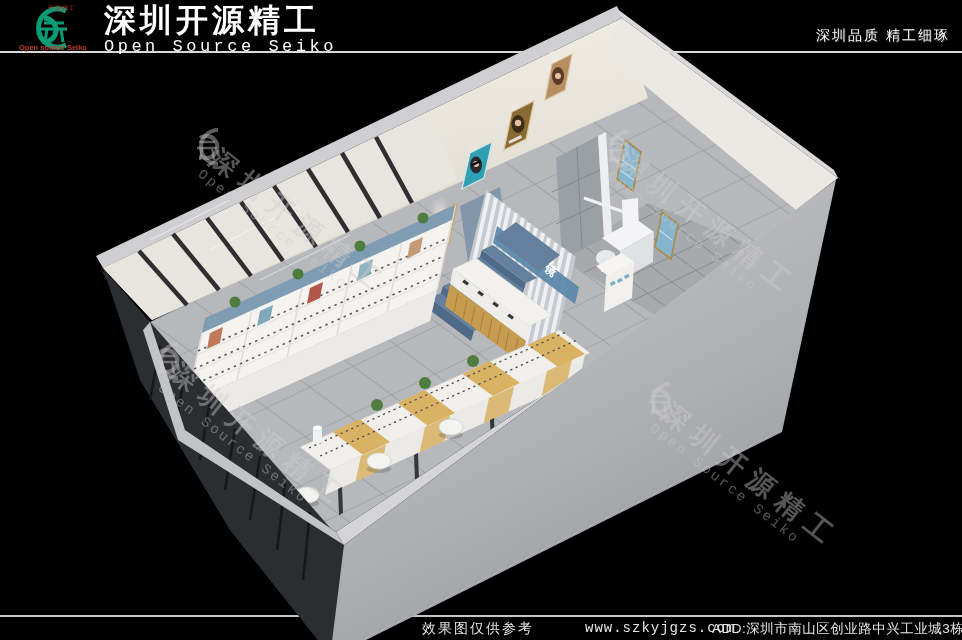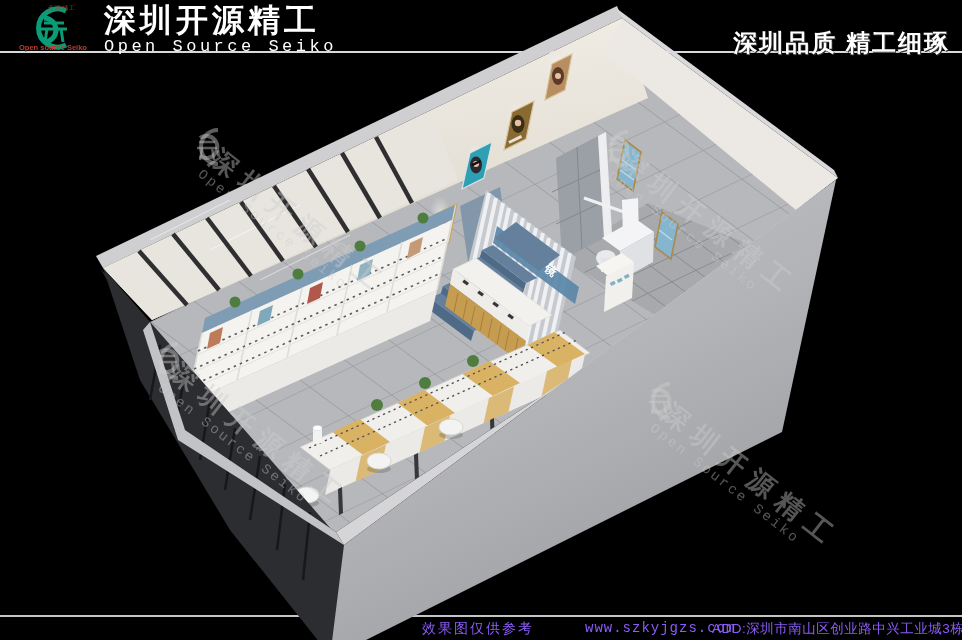--- a/index.html
+++ b/index.html
@@ -6,24 +6,24 @@
   .stage{position:relative;width:962px;height:640px;background:#000;overflow:hidden;
          font-family:"Liberation Sans",sans-serif;}
   .stage svg{position:absolute;left:0;top:0;}
   
   .header{position:absolute;left:0;top:0;width:962px;height:54px;z-index:10;}
   .logo-box{position:absolute;left:8px;top:2px;width:90px;height:50px;}
   .title-block{position:absolute;left:104px;top:4px;}
   .title-cn{color:#fff;font-size:32px;font-weight:bold;letter-spacing:4px;line-height:1.0;}
   .title-en{color:#fff;font-size:17px;letter-spacing:3.5px;margin-top:1px;
             font-family:"Liberation Mono",monospace;}
-  .slogan{position:absolute;right:12px;top:27px;color:#fff;font-size:24px;font-weight:bold;
+  .slogan{position:absolute;right:12px;top:27px;color:#fff;font-size:14px;font-weight:normal;
           letter-spacing:2px;text-shadow:0 0 1px #000, 1px 1px 0 #333;margin-left:35px;}
   
-  .footer{position:absolute;left:0;top:618px;width:962px;height:22px;z-index:10;color:#8b5cf6;}
+  .footer{position:absolute;left:0;top:618px;width:962px;height:22px;z-index:10;color:#e5e5e5;}
   .f-item{position:absolute;top:2px;font-size:14px;white-space:nowrap;}
   .f-disclaimer{left:422px;letter-spacing:2px;}
   .f-website{left:566px;font-family:"Liberation Mono",monospace;letter-spacing:1px;margin-left:19px;}
   .f-address{left:712px;font-size:13.5px;letter-spacing:0.5px;}
   
   .wm{position:absolute;z-index:5;pointer-events:none;}
   .wm-text{transform:rotate(38deg);transform-origin:left top;color:rgba(205,205,205,0.42);
            white-space:nowrap;}
   .wm-cn{font-size:27px;letter-spacing:9px;font-weight:bold;line-height:1.05;}
   .wm-en{font-size:14px;letter-spacing:2.5px;font-family:"Liberation Mono",monospace;}

